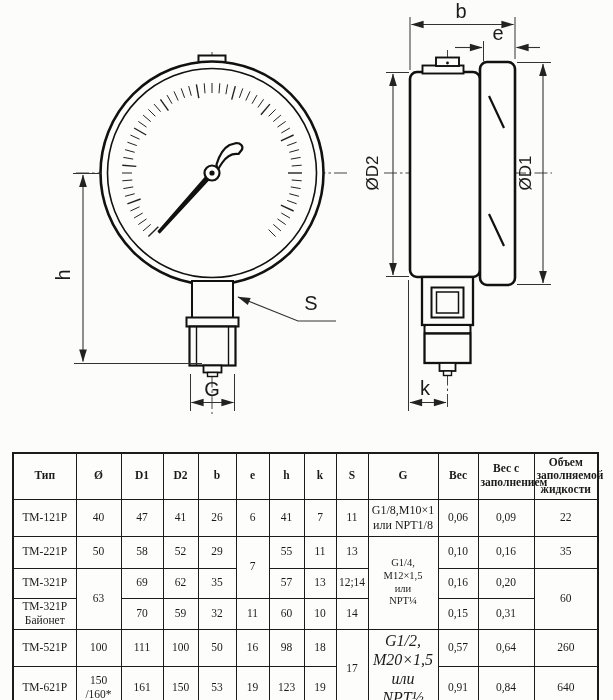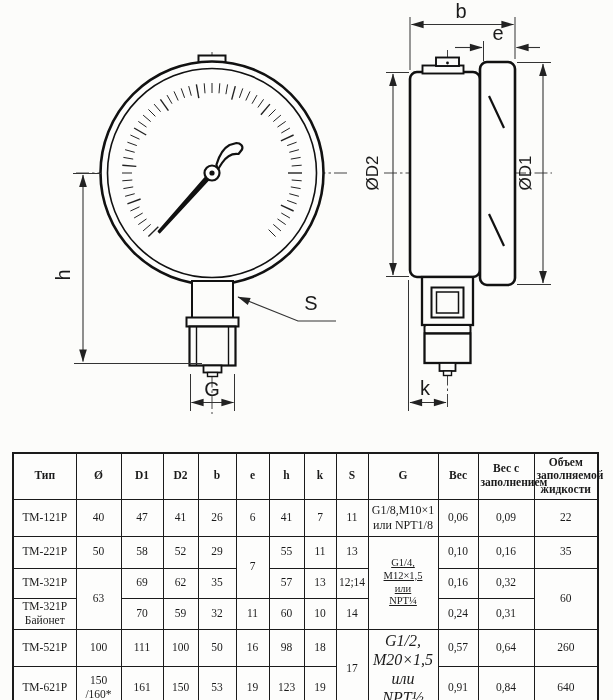--- a/index.html
+++ b/index.html
@@ -237,52 +237,52 @@
       <tr style="height:32px;">
         <td>ТМ-221Р</td>
         <td>50</td>
         <td>58</td>
         <td>52</td>
         <td>29</td>
         <td rowspan="2">7</td>
         <td>55</td>
         <td>11</td>
         <td>13</td>
-        <td rowspan="3" style="font-size:10.5px;text-decoration:underline;">G1/4,
+        <td rowspan="3" style="font-size:10.5px;">G1/4,
 M12×1,5
 или
 NPT¼</td>
         <td>0,10</td>
         <td>0,16</td>
         <td>35</td>
       </tr>
       <tr style="height:30px;">
         <td>ТМ-321Р</td>
         <td rowspan="2">63</td>
         <td>69</td>
         <td>62</td>
         <td>35</td>
         <td>57</td>
         <td>13</td>
         <td>12;14</td>
         <td>0,16</td>
-        <td>0,32</td>
+        <td>0,20</td>
         <td rowspan="2">60</td>
       </tr>
       <tr style="height:31px;">
         <td>ТМ-321Р
 Байонет</td>
         <td>70</td>
         <td>59</td>
         <td>32</td>
         <td>11</td>
         <td>60</td>
         <td>10</td>
         <td>14</td>
-        <td>0,24</td>
+        <td>0,15</td>
         <td>0,31</td>
       </tr>
       <tr style="height:27px;">
         <td>ТМ-521Р</td>
         <td>100</td>
         <td>111</td>
         <td>100</td>
         <td>50</td>
         <td>16</td>
         <td>98</td>

